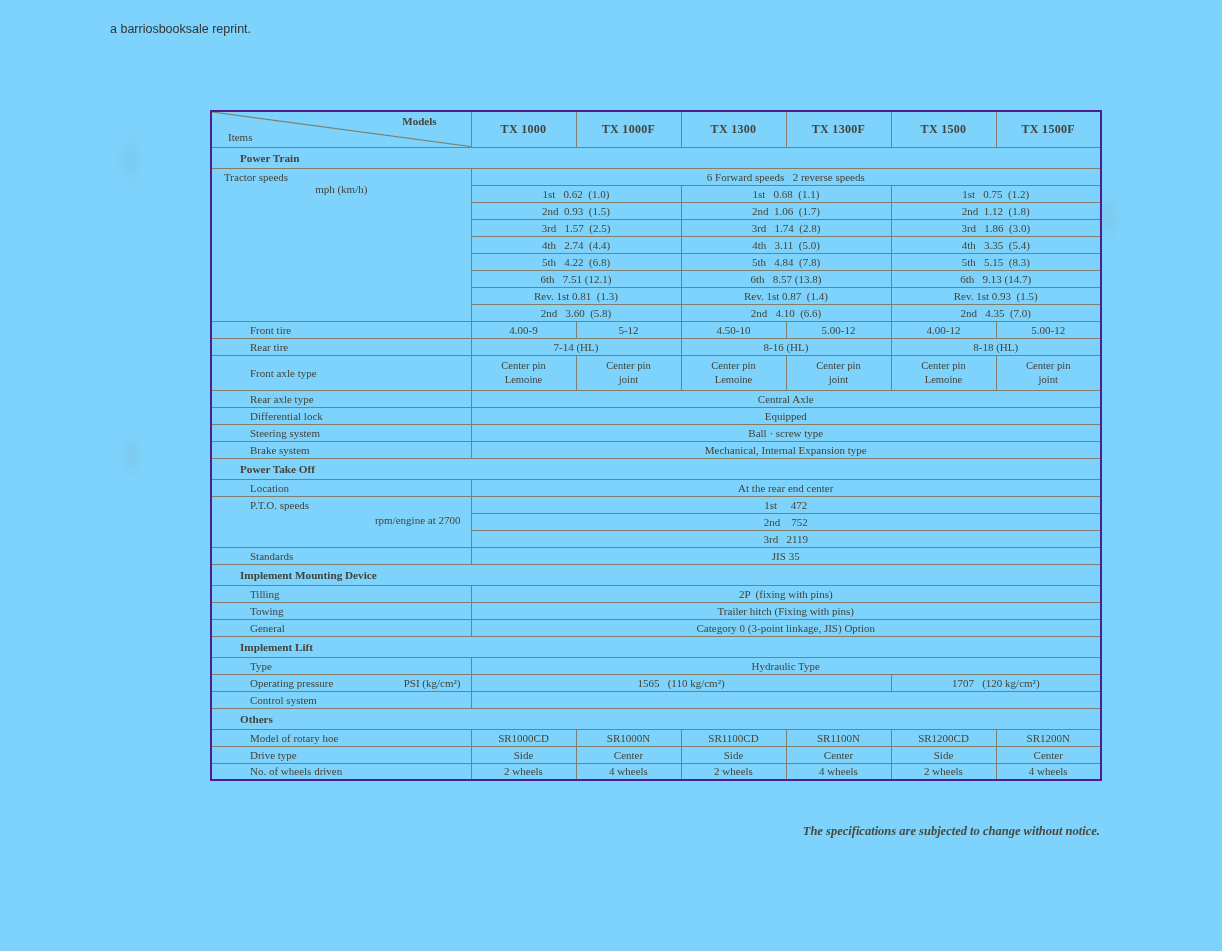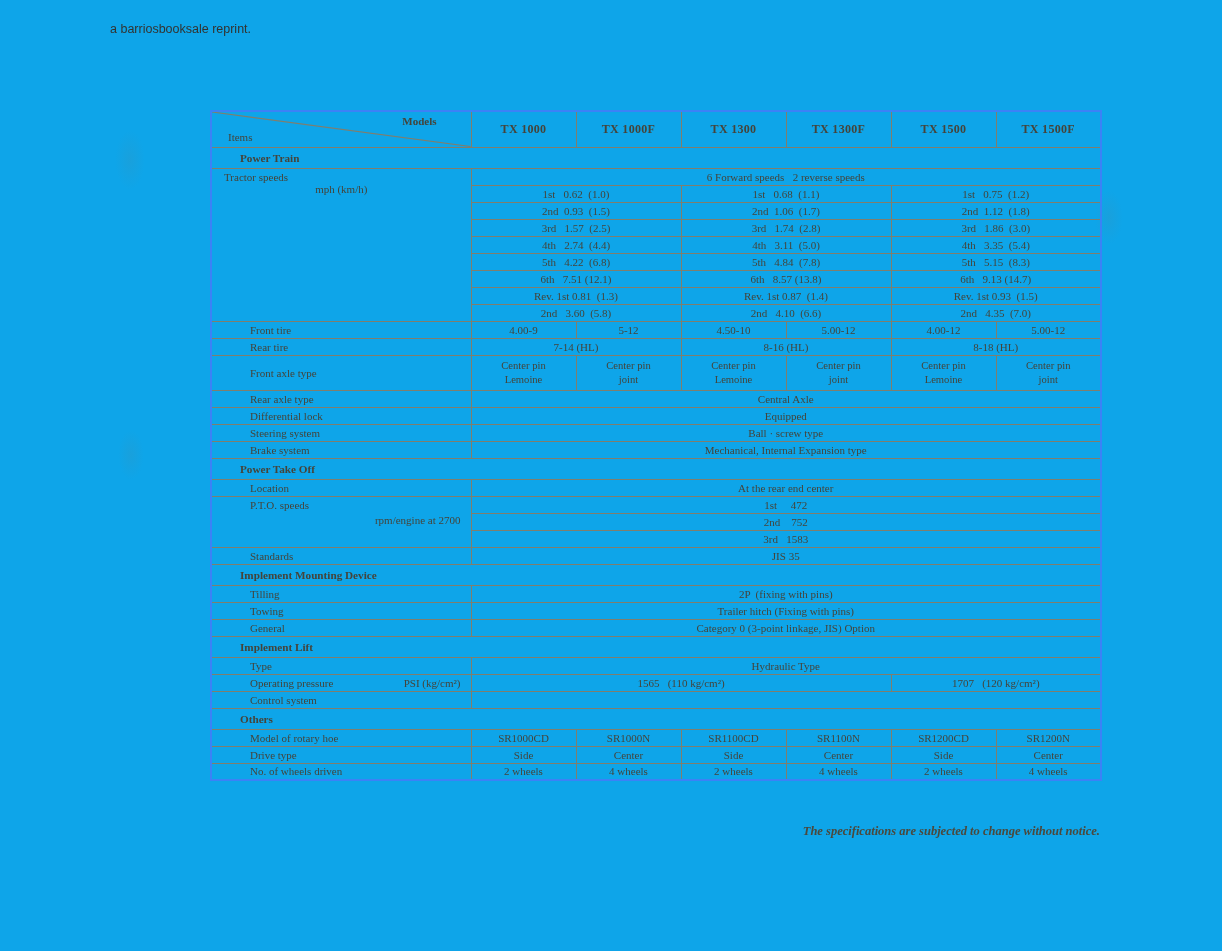--- a/index.html
+++ b/index.html
@@ -1,39 +1,39 @@
 <!DOCTYPE html>
 <html><head>
 <meta charset="utf-8">
 <style>
   html,body{margin:0;padding:0;}
   .page{
     position:relative;
     width:1222px;height:951px;
-    background:#0ea5e9;
+    background:#7dd3fc;
     font-family:"Liberation Serif", serif;
     overflow:hidden;
   }
   .smudge{position:absolute;border-radius:50%;
     background:radial-gradient(ellipse at center, rgba(120,118,105,0.10), rgba(120,118,105,0) 70%);}
   .reprint-note{
     position:absolute;left:110px;top:22px;
     font-family:"Liberation Sans", sans-serif;
     font-size:12.5px;color:#333330;
   }
   .footer-note{
     position:absolute;right:122px;top:824px;
     font-style:italic;font-weight:bold;
     font-size:12.5px;color:#4a493d;
   }
   table.spec{
     position:absolute;left:210px;top:110px;
     width:890px;
     border-collapse:collapse;table-layout:fixed;
-    border:2px solid #3b82f6;
+    border:2px solid #4c1d95;
   }
   td{
     border:1px solid #807e6d;
     color:#45443a;
     font-size:11px;
     padding:0 2px;
     overflow:hidden;
   }
   tr.rhd{height:36px;}
   tr.rs{height:21px;}
@@ -207,21 +207,21 @@
       <td class="item pto-cell" rowspan="3">
         <div>P.T.O. speeds</div>
         <div class="pto-unit">rpm/engine at 2700</div>
       </td>
       <td class="val" colspan="6">1st     472</td>
     </tr>
     <tr class="rh">
       <td class="val" colspan="6">2nd    752</td>
     </tr>
     <tr class="rh">
-      <td class="val" colspan="6">3rd   1583</td>
+      <td class="val" colspan="6">3rd   2119</td>
     </tr>
     <tr class="rh">
       <td class="item">Standards</td>
       <td class="val" colspan="6">JIS 35</td>
     </tr>
 
     <tr class="rs">
       <td class="sechead" colspan="7">Implement Mounting Device</td>
     </tr>
     <tr class="rh">

